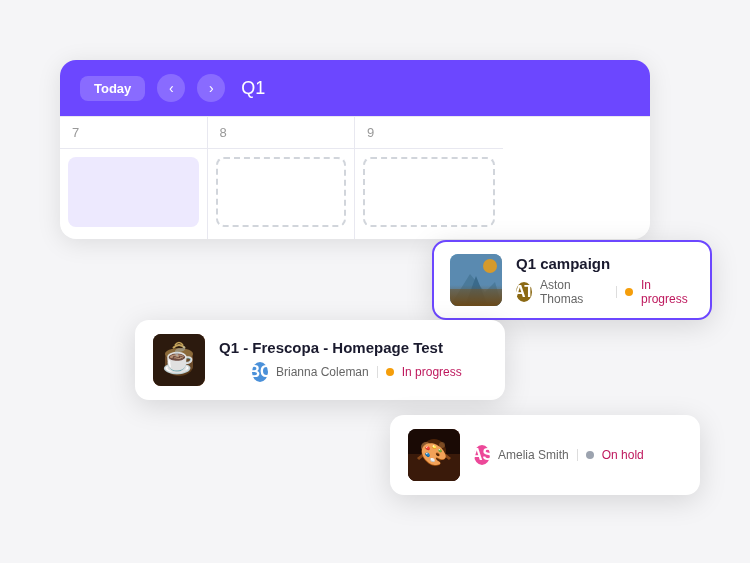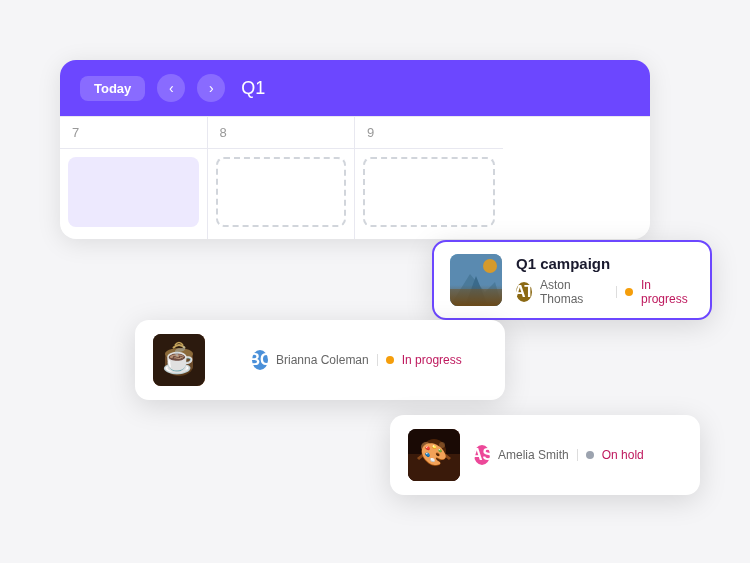--- a/index.html
+++ b/index.html
@@ -298,20 +298,21 @@
     <svg width="52" height="52" viewBox="0 0 52 52">
       <rect width="52" height="52" fill="#2c1a0e"></rect>
       <ellipse cx="26" cy="32" rx="14" ry="10" fill="#5a3a1a"></ellipse>
       <rect x="12" y="20" width="28" height="16" rx="4" fill="#6b4a2a"></rect>
       <ellipse cx="26" cy="20" rx="14" ry="6" fill="#8b6a3a"></ellipse>
       <path d="M20,14 Q26,8 32,14" stroke="#c4a35a" stroke-width="2" fill="none"></path>
       <path d="M22,11 Q26,6 30,11" stroke="#c4a35a" stroke-width="1.5" fill="none"></path>
     </svg>
   </div>
   <div class="card-info">
+    <div class="card-title">Q1 - Frescopa - Homepage Test</div>
     <div class="card-meta">
       <div class="avatar avatar-blue">BC</div>
       <span class="meta-name">Brianna Coleman</span>
       <div class="meta-divider"></div>
       <div class="status-dot dot-orange"></div>
       <span class="status-label">In progress</span>
     </div>
   </div>
 </div>
 

